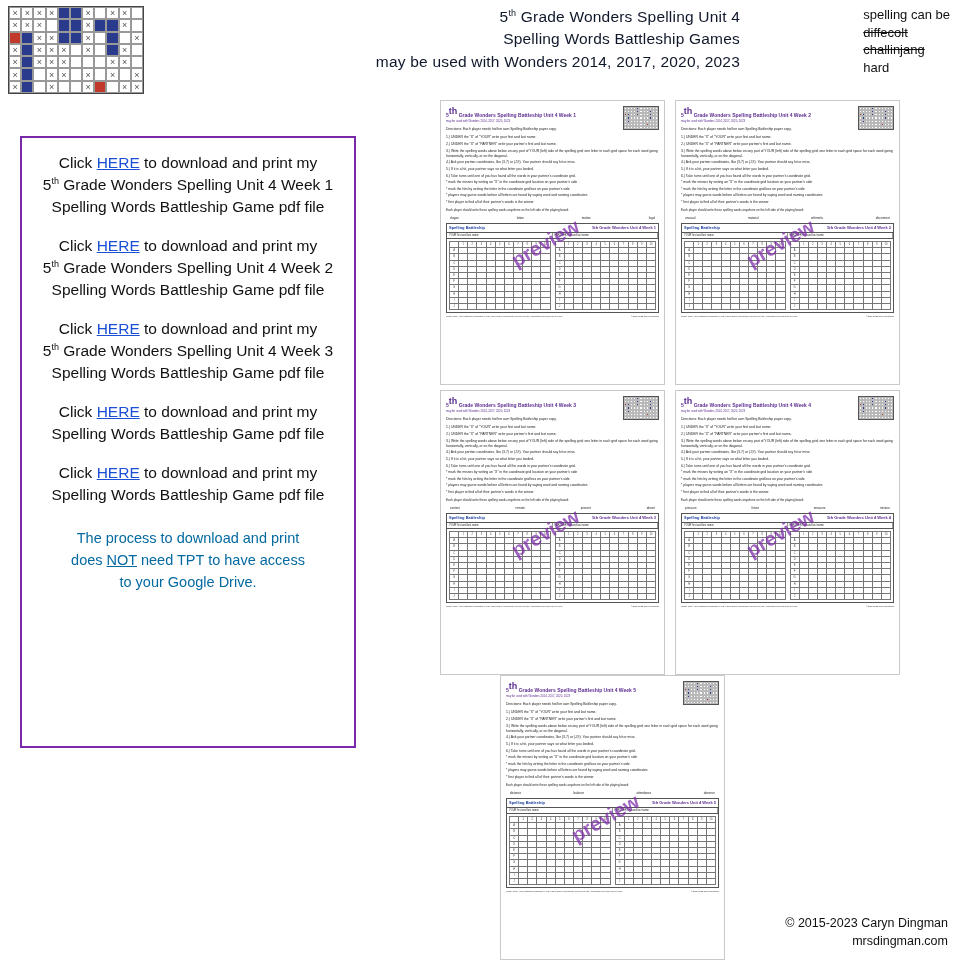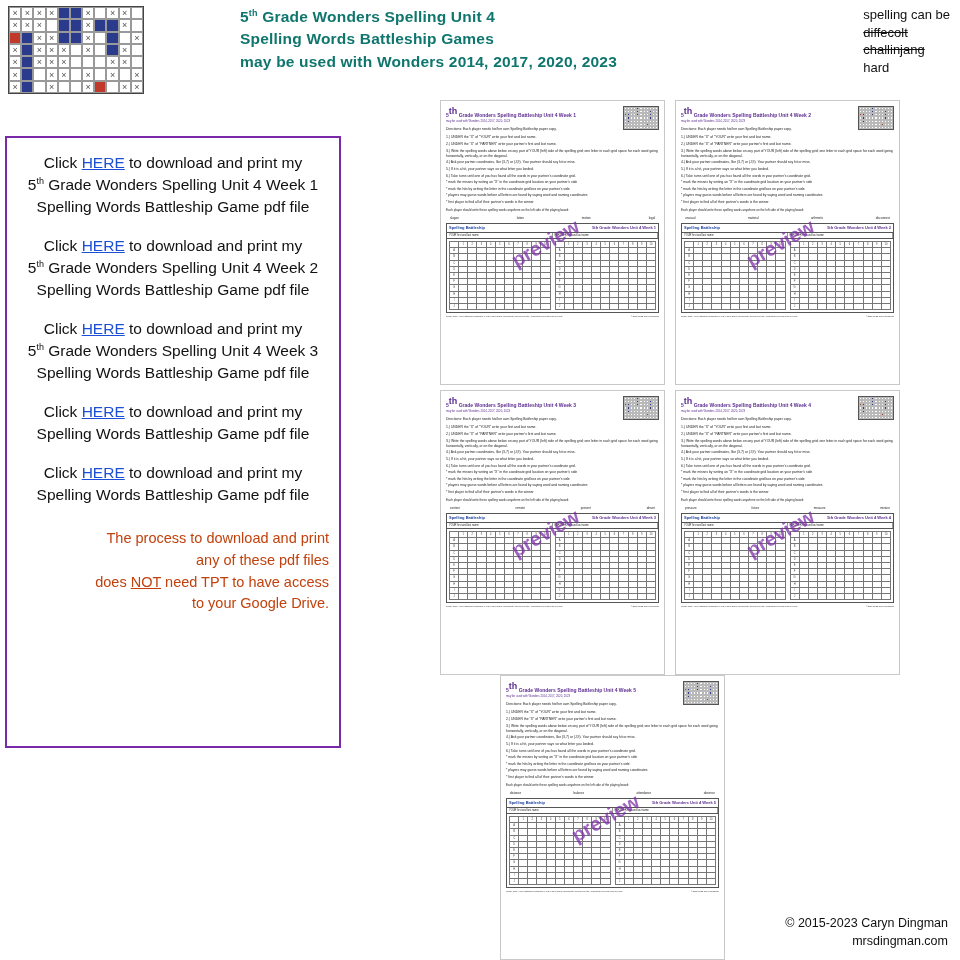--- a/index.html
+++ b/index.html
@@ -48,46 +48,45 @@
   }
   .cellNavy { background: #2a3a8c; }
   .cellRed  { background: #c0392b; }
 
   
   #title-block {
     position: absolute;
     left: 240px;
     top: 6px;
     width: 500px;
-    text-align: left;
-    color: #0f766e;
+    text-align: right;
+    color: #0f172a;
     font-size: 15.5px;
     line-height: 1.45;
     letter-spacing: .2px;
-    font-weight: bold;
   }
   #title-block .line { white-space: nowrap; }
   sup { font-size: 9px; }
 
   
   #hand-note {
     position: absolute;
     right: 10px;
     top: 6px;
     text-align: left;
     font-size: 13px;
     line-height: 1.35;
     color: #111;
   }
   #hand-note .struck { text-decoration: line-through; }
 
   
   #links-panel {
     position: absolute;
-    left: 5px;
+    left: 20px;
     top: 136px;
     width: 336px;
     height: 612px;
     border: 2px solid #7a29a8;
     box-sizing: border-box;
     background: #fff;
     padding: 14px 10px 10px 10px;
   }
   .link-block {
     text-align: center;
@@ -95,22 +94,22 @@
     line-height: 1.42;
     color: #111;
     margin-bottom: 17px;
   }
   .link-block a {
     color: #1a4fd6;
     text-decoration: underline;
   }
   #process-note {
     margin-top: 22px;
-    text-align: right;
-    color: #c2410c;
+    text-align: center;
+    color: #0369a1;
     font-size: 14.5px;
     line-height: 1.5;
   }
   #process-note u { text-decoration: underline; }
 
   
   .thumb {
     position: absolute;
     background: #fff;
     border: 1px solid #c9c9c9;
@@ -350,21 +349,20 @@
         <div><span>Click </span><a href="#">HERE</a><span> to download and print my</span></div>
         <div>Spelling Words Battleship  Game pdf file</div>
       </div>
       <div class="link-block">
         <div><span>Click </span><a href="#">HERE</a><span> to download and print my</span></div>
         <div>Spelling Words Battleship  Game pdf file</div>
       </div>
     </div>
   <div id="process-note">
     <div>The process to download and print</div>
-    <div>any of these  pdf files</div>
     <div>
       <span>does </span><u>NOT</u><span> need TPT to have access</span>
     </div>
     <div>to your Google Drive.</div>
   </div>
 </div>
 
 <div id="previews-layer">
     <div class="thumb" style="left: 440px; top: 100px; width: 225px; height: 285px;">
       <div class="mini-fleet">

